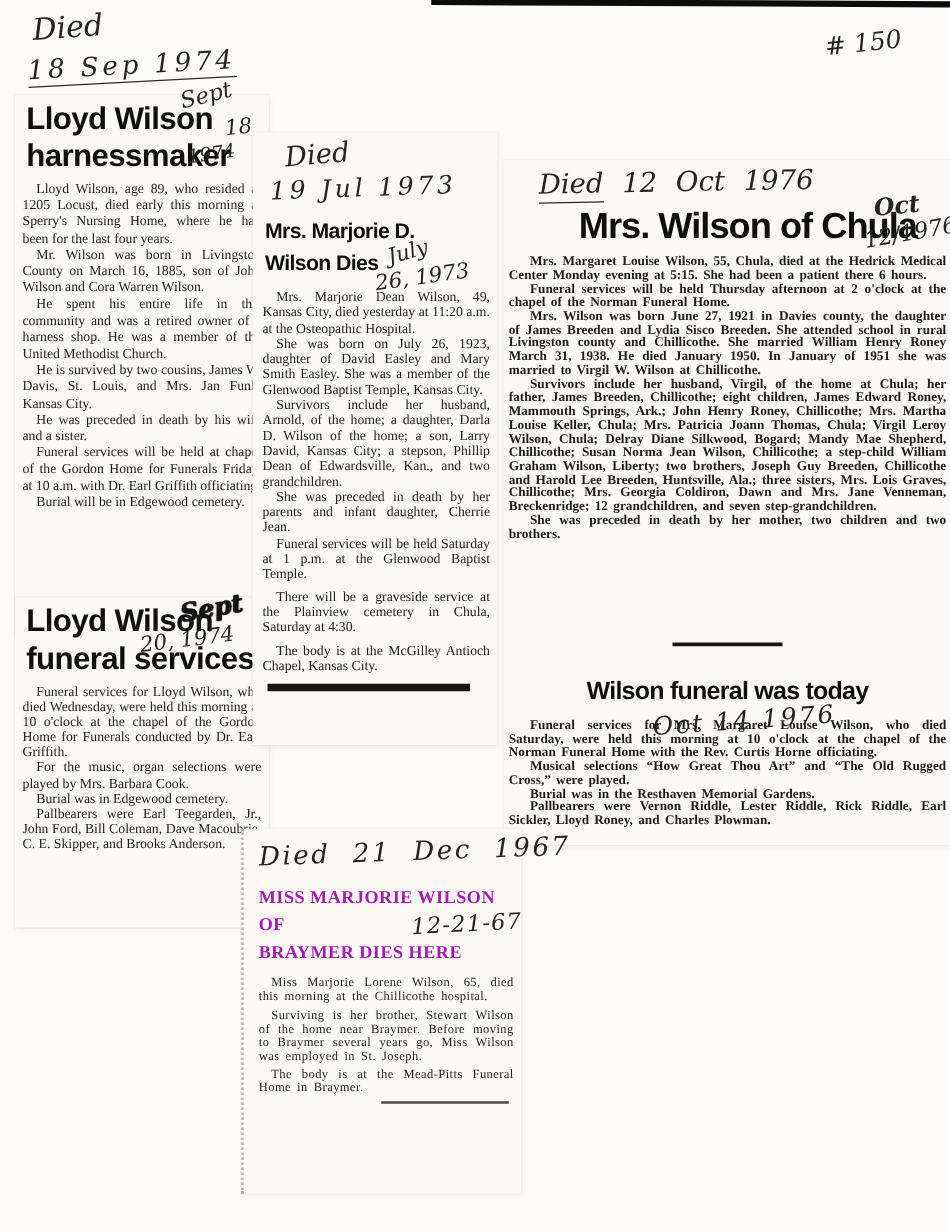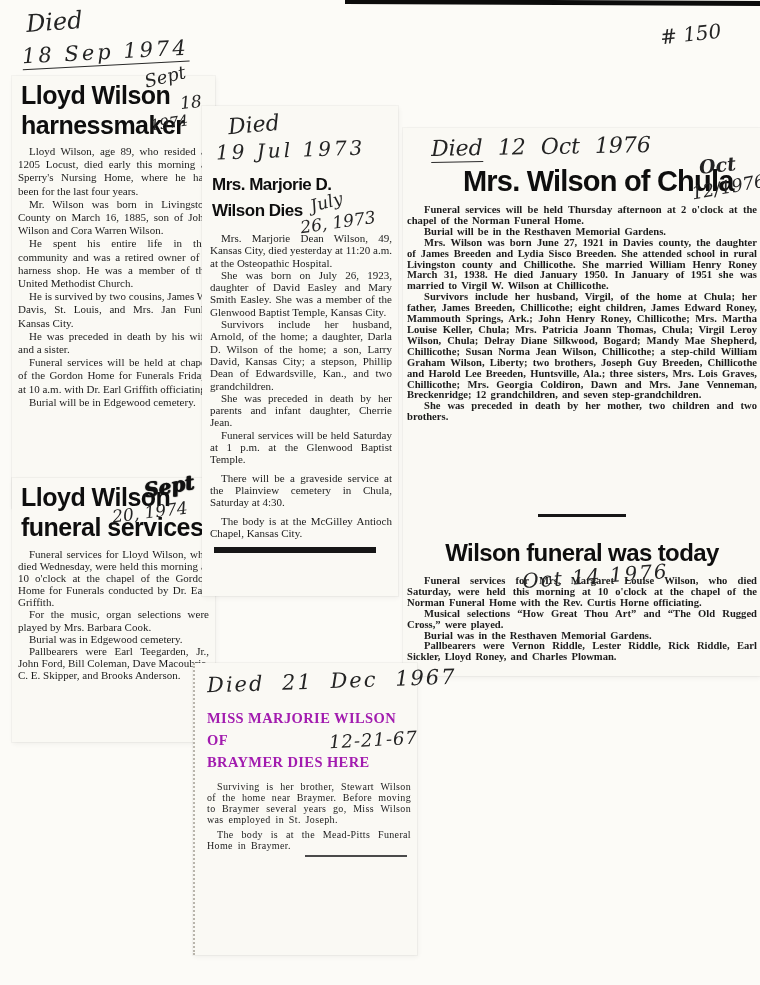--- a/index.html
+++ b/index.html
@@ -13,21 +13,21 @@
   .colC p{font-size:11px;line-height:12.3px;text-indent:11px;}
   .colC p.gap{margin-top:6px;}
   .colD p{font-size:10.6px;line-height:10.9px;font-weight:bold;text-indent:17px;word-spacing:1.6px;}
   .colE p{font-size:10px;line-height:10.9px;text-indent:10px;word-spacing:2px;letter-spacing:0.35px;margin-top:4px;}
   .colE p:first-child{margin-top:0;}
   
   .hl{font-family:"Liberation Sans",sans-serif;font-weight:bold;color:#0e0e0e;letter-spacing:-0.5px;}
   .hlA{font-size:25px;line-height:30px;padding-left:5px;}
   .hlC{font-size:17px;line-height:26px;padding-left:2px;}
   .hlD{font-size:29px;line-height:31px;padding-left:56px;letter-spacing:-0.8px;}
-  .hlD2{font-size:24px;line-height:26px;text-align:center;letter-spacing:-0.6px;margin-top:23px;}
+  .hlD2{font-size:20px;line-height:26px;text-align:center;letter-spacing:-0.6px;margin-top:23px;}
   .hlE{font-family:"Liberation Serif",serif;font-weight:bold;font-size:14.5px;line-height:22px;letter-spacing:0.4px;color:#a21caf;}
   
   .hw{position:absolute;font-family:"DejaVu Serif",serif;font-style:italic;color:#242424;white-space:nowrap;z-index:5;}
   .u{border-bottom:1.6px solid #2a2a2a;padding-bottom:1px;}
   .rule{background:#161616;}
   .scribble{font-weight:bold;color:#101010;text-shadow:0.6px 0.6px 0.8px #101010,-0.6px 0.2px 0.8px #202020;}
   .topbar{position:absolute;left:345px;top:0;width:415px;height:5px;background:#0c0c0c;transform:rotate(0.25deg);}
   .dotedge{border-left:2px dotted #b9b5ac;}
 </style>
 </head>
@@ -104,22 +104,22 @@
     <div class="hw" style="left:28px;top:6px;font-size:22px;word-spacing:8px;transform:rotate(-1deg);">
       <span class="u">Died</span>
       <span>12 Oct 1976</span>
     </div>
     <div style="position:relative;margin-top:36px;">
       <div class="hl hlD">Mrs. Wilson of Chula</div>
       <span class="hw" style="left:292px;top:-12px;font-size:19px;transform:rotate(-6deg);font-weight:bold;">Oct</span>
       <span class="hw" style="left:284px;top:10px;font-size:18px;transform:rotate(-10deg);">12/1976</span>
     </div>
     <div class="news colD" style="margin-top:8px;">
+      <p>Mrs. Margaret Louise Wilson, 55, Chula, died at the Hedrick Medical Center Monday evening at 5:15. She had been a patient there 6 hours.</p>
       <p>Funeral services will be held Thursday afternoon at 2 o'clock at the chapel of the Norman Funeral Home.</p>
-      <p>Burial will be in the Resthaven Memorial Gardens.</p>
       <p>Mrs. Wilson was born June 27, 1921 in Davies county, the daughter of James Breeden and Lydia Sisco Breeden. She attended school in rural Livingston county and Chillicothe. She married William Henry Roney March 31, 1938. He died January 1950. In January of 1951 she was married to Virgil W. Wilson at Chillicothe.</p>
       <p>Survivors include her husband, Virgil, of the home at Chula; her father, James Breeden, Chillicothe; eight children, James Edward Roney, Mammouth Springs, Ark.; John Henry Roney, Chillicothe; Mrs. Martha Louise Keller, Chula; Mrs. Patricia Joann Thomas, Chula; Virgil Leroy Wilson, Chula; Delray Diane Silkwood, Bogard; Mandy Mae Shepherd, Chillicothe; Susan Norma Jean Wilson, Chillicothe; a step-child William Graham Wilson, Liberty; two brothers, Joseph Guy Breeden, Chillicothe and Harold Lee Breeden, Huntsville, Ala.; three sisters, Mrs. Lois Graves, Chillicothe; Mrs. Georgia Coldiron, Dawn and Mrs. Jane Venneman, Breckenridge; 12 grandchildren, and seven step-grandchildren.</p>
       <p>She was preceded in death by her mother, two children and two brothers.</p>
     </div>
     <div style="position:absolute;left:4px;right:3px;top:386px;">
       <div class="rule" style="width:88px;height:3px;margin:0 auto 3px auto;"></div>
       <div style="position:relative;">
         <div class="hl hlD2">Wilson funeral was today</div>
         <span class="hw" style="left:115px;top:24px;font-size:20px;transform:rotate(-4deg);letter-spacing:2px;">Oct 14 1976</span>
       </div>
@@ -133,19 +133,20 @@
   </div>
 
   <div class="clip dotedge" style="left:193px;top:663px;width:224px;height:292px;padding:2px 6px 0 12px;">
     <div class="hw" style="left:12px;top:6px;font-size:21px;word-spacing:9px;transform:rotate(-2deg);letter-spacing:2px;">Died 21 Dec 1967</div>
     <div style="position:relative;margin-top:42px;">
       <div class="hlE">MISS MARJORIE WILSON OF</div>
       <div class="hlE">BRAYMER DIES HERE</div>
       <span class="hw" style="left:122px;top:22px;font-size:18px;transform:rotate(-3deg);letter-spacing:1px;">12-21-67</span>
     </div>
     <div class="news colE" style="margin-top:9px;">
+      <p>Miss Marjorie Lorene Wilson, 65, died this morning at the Chillicothe hospital.</p>
       <p>Surviving is her brother, Stewart Wilson of the home near Braymer. Before moving to Braymer several years go, Miss Wilson was employed in St. Joseph.</p>
       <p>The body is at the Mead-Pitts Funeral Home in Braymer.</p>
     </div>
     <div style="width:102px;height:2px;background:#4a4a4a;margin:4px 0 0 98px;"></div>
   </div>
 
 </div>
 
 </body></html>

